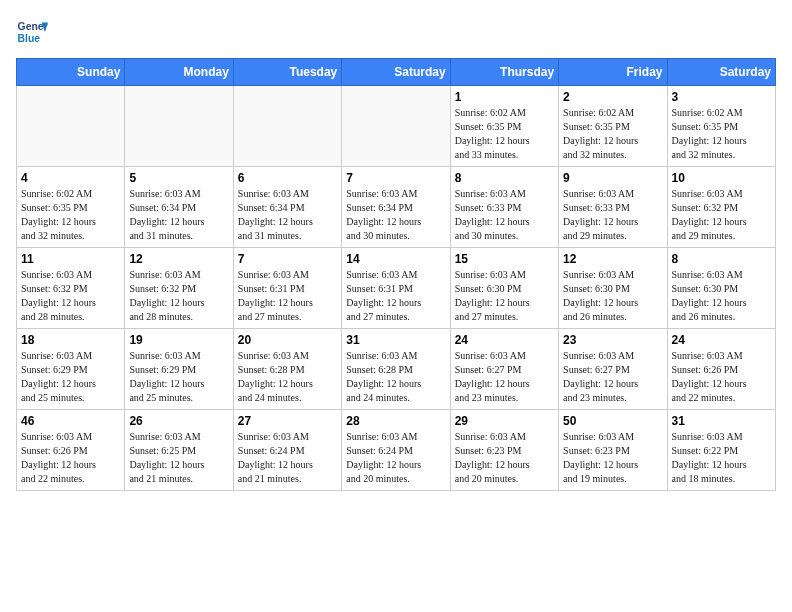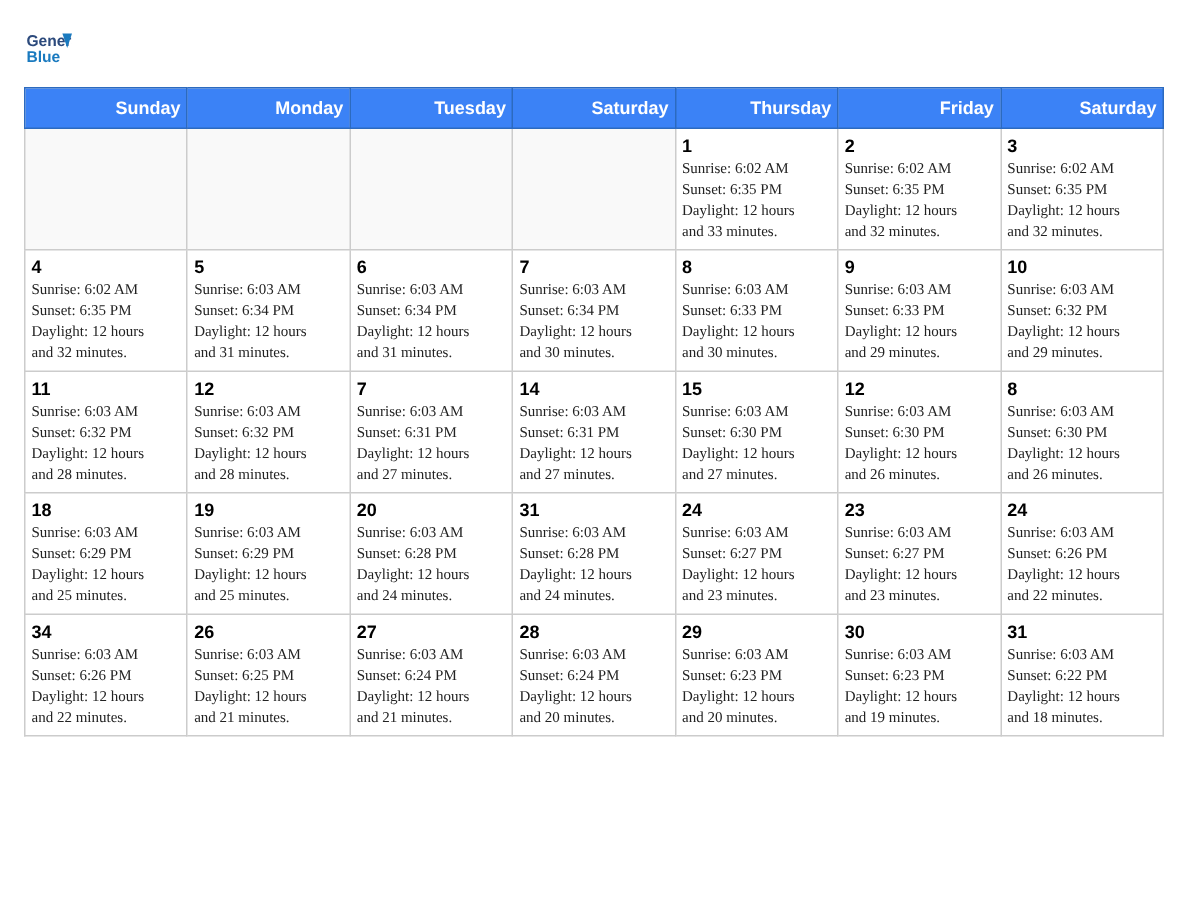--- a/index.html
+++ b/index.html
@@ -278,21 +278,21 @@
         <td>
           <div class="day-num">24</div>
           <div class="day-info" style="white-space: pre-line;">Sunrise: 6:03 AM
 Sunset: 6:26 PM
 Daylight: 12 hours
 and 22 minutes.</div>
         </td>
       </tr>
       <tr>
         <td>
-          <div class="day-num">34</div>
+          <div class="day-num">46</div>
           <div class="day-info" style="white-space: pre-line;">Sunrise: 6:03 AM
 Sunset: 6:26 PM
 Daylight: 12 hours
 and 22 minutes.</div>
         </td>
         <td>
           <div class="day-num">26</div>
           <div class="day-info" style="white-space: pre-line;">Sunrise: 6:03 AM
 Sunset: 6:25 PM
 Daylight: 12 hours
@@ -313,21 +313,21 @@
 and 20 minutes.</div>
         </td>
         <td>
           <div class="day-num">29</div>
           <div class="day-info" style="white-space: pre-line;">Sunrise: 6:03 AM
 Sunset: 6:23 PM
 Daylight: 12 hours
 and 20 minutes.</div>
         </td>
         <td>
-          <div class="day-num">30</div>
+          <div class="day-num">50</div>
           <div class="day-info" style="white-space: pre-line;">Sunrise: 6:03 AM
 Sunset: 6:23 PM
 Daylight: 12 hours
 and 19 minutes.</div>
         </td>
         <td>
           <div class="day-num">31</div>
           <div class="day-info" style="white-space: pre-line;">Sunrise: 6:03 AM
 Sunset: 6:22 PM
 Daylight: 12 hours

